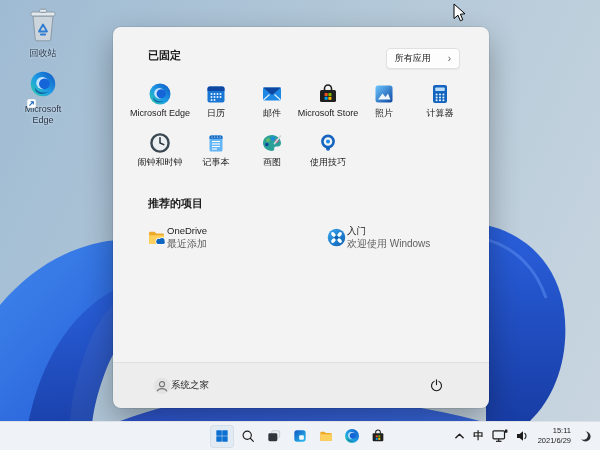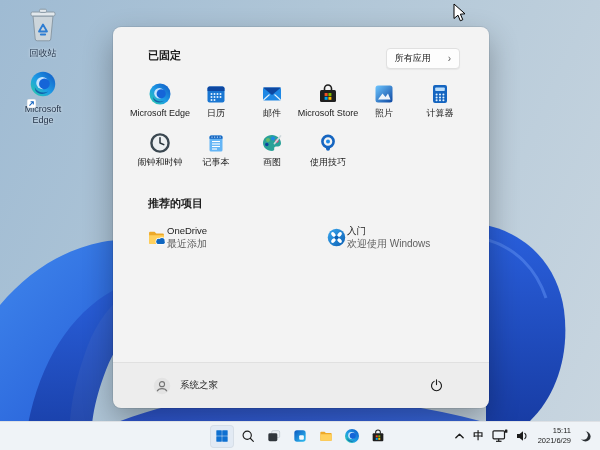--- a/index.html
+++ b/index.html
@@ -42,21 +42,21 @@
   .rec-grid { margin:12px 0 0 27px; display:grid; grid-template-columns:180px 180px; }
   .rec-item { display:flex; align-items:center; padding:2px 6px; border-radius:4px; cursor:default; }
   .rec-item .ric { width:21px; height:21px; } .rec-item .ric svg { width:21px; height:21px; display:block; }
   .rec-title { font-size:9.5px; line-height:1.3; }
   .rec-sub { font-size:10px; color:#5f5f5f; line-height:1.3;text-align:center; }
 
   .menu-footer { position:absolute; left:0; right:0; bottom:0; height:46px;
                  display:flex; align-items:center; justify-content:space-between;
                  padding:0 40px; background:rgba(0,0,0,.025);
                  border-top:1px solid rgba(0,0,0,.06); border-radius:0 0 8px 8px; }
-  .user-chip { display:flex; align-items:center; gap:9px; cursor:default; }
+  .user-chip { display:flex; align-items:center; cursor:default; }
   .user-chip svg { width:18px; height:18px; display:block; }
   .user-name { font-size:9.5px; }
   .power-btn { width:26px; height:26px; display:flex; align-items:center; justify-content:center;
                border-radius:4px; cursor:default; }
   .power-btn svg { width:15px; height:15px; }
 
   
   .taskbar { position:absolute; left:0; right:0; bottom:0; height:29px;
              background:#eff3f7; border-top:1px solid rgba(0,0,0,.07); }
   .tb-center { position:absolute; left:50%; transform:translateX(-50%); top:0; height:100%;

